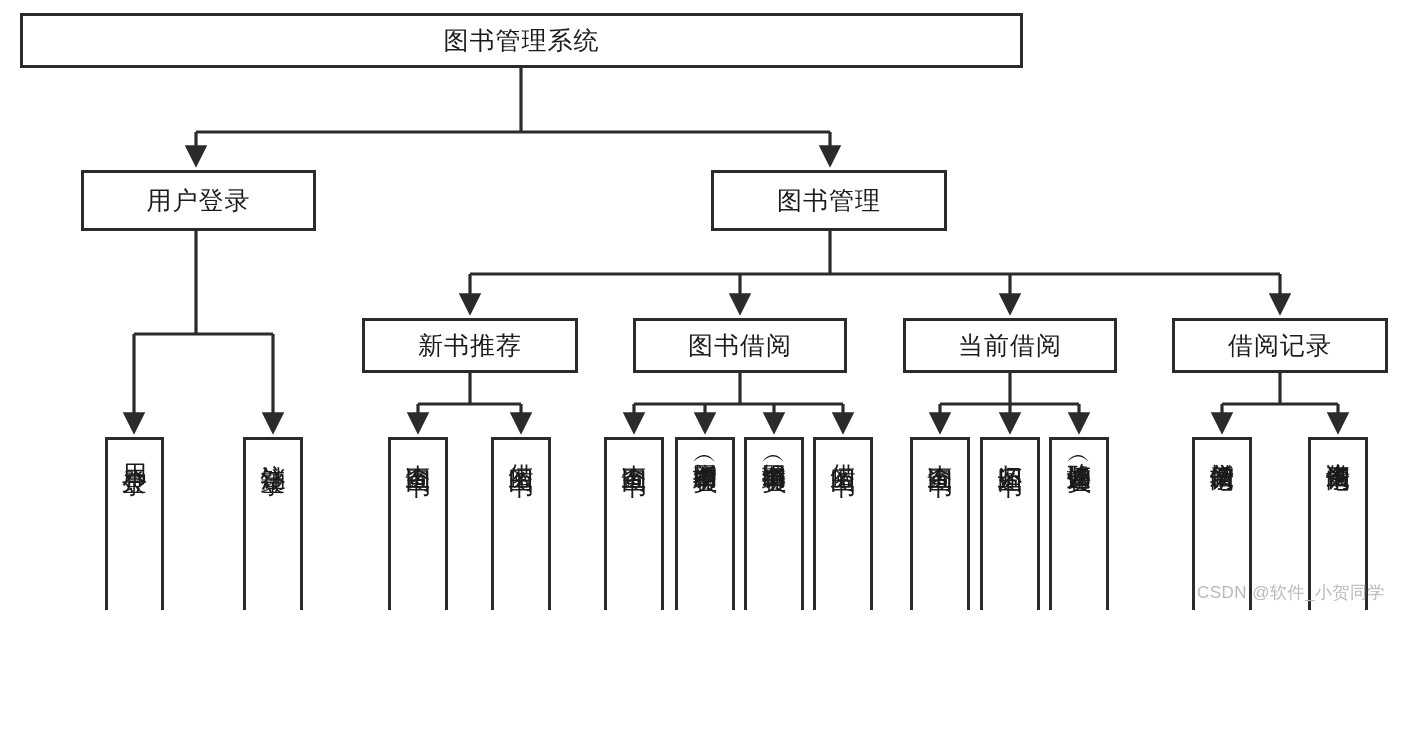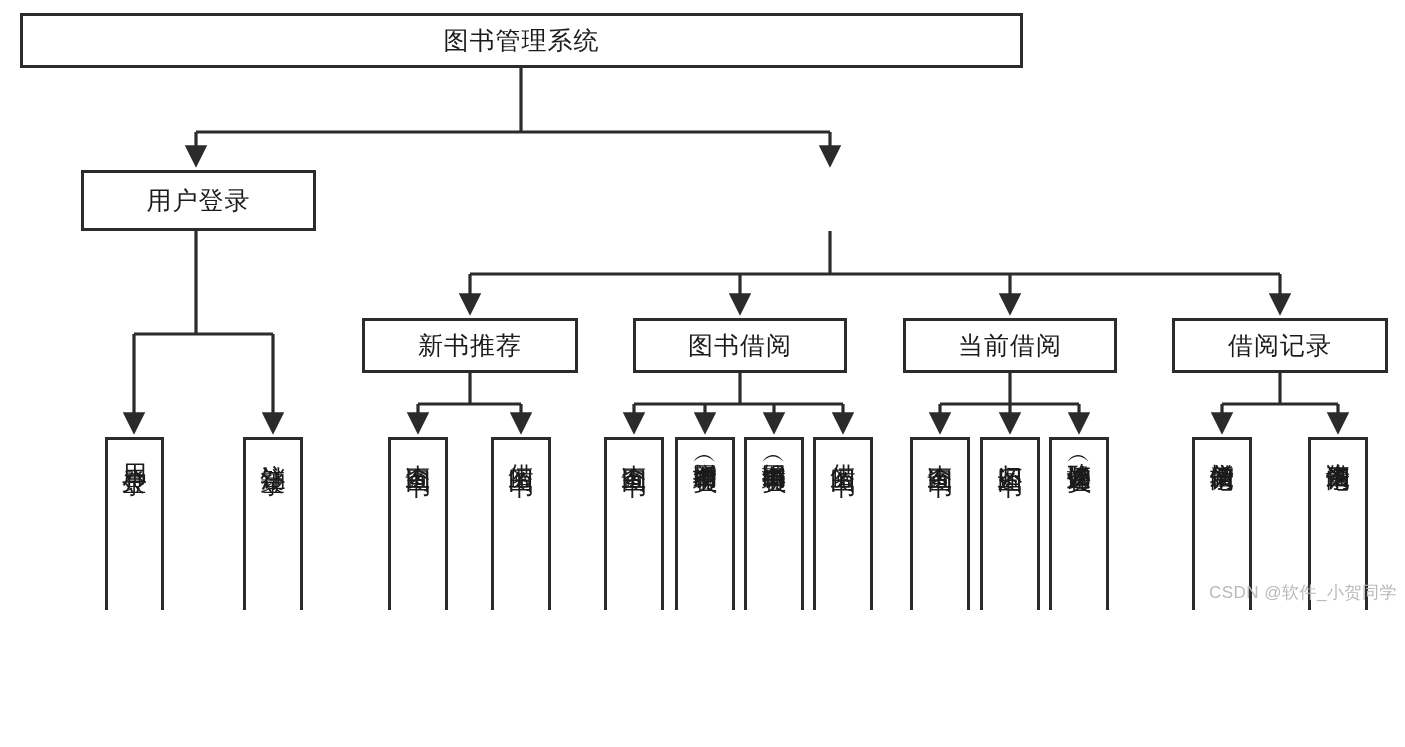--- a/index.html
+++ b/index.html
@@ -60,21 +60,21 @@
     display: block;
     max-height: 278px;
   }
   .leaf.tall .node-label {
     font-size: 24px;
     letter-spacing: 1px;
     line-height: 1.25;
   }
   #watermark {
     position: absolute;
-    right: 8px;
+    right: 20px;
     bottom: 6px;
     font-size: 17px;
     color: #b9b9b9;
     letter-spacing: 0.5px;
     z-index: 3;
     white-space: nowrap;
   }
 </style>
 </head>
 <body>
@@ -131,20 +131,23 @@
     </g>
   </svg>
 
   <div class="node" style="left:20px; top:13px; width:1003px; height:55px;">
     <span class="node-label">图书管理系统</span>
   </div>
 
   <div class="node" style="left:81px; top:170px; width:235px; height:61px;">
     <span class="node-label">用户登录</span>
   </div>
+  <div class="node" style="left:711px; top:170px; width:236px; height:61px;">
+    <span class="node-label">图书管理</span>
+  </div>
 
   <div class="node" style="left:633px; top:318px; width:214px; height:55px;">
     <span class="node-label">图书借阅</span>
   </div>
   <div class="node" style="left:362px; top:318px; width:216px; height:55px;">
     <span class="node-label">新书推荐</span>
   </div>
   <div class="node" style="left:1172px; top:318px; width:216px; height:55px;">
     <span class="node-label">借阅记录</span>
   </div>

